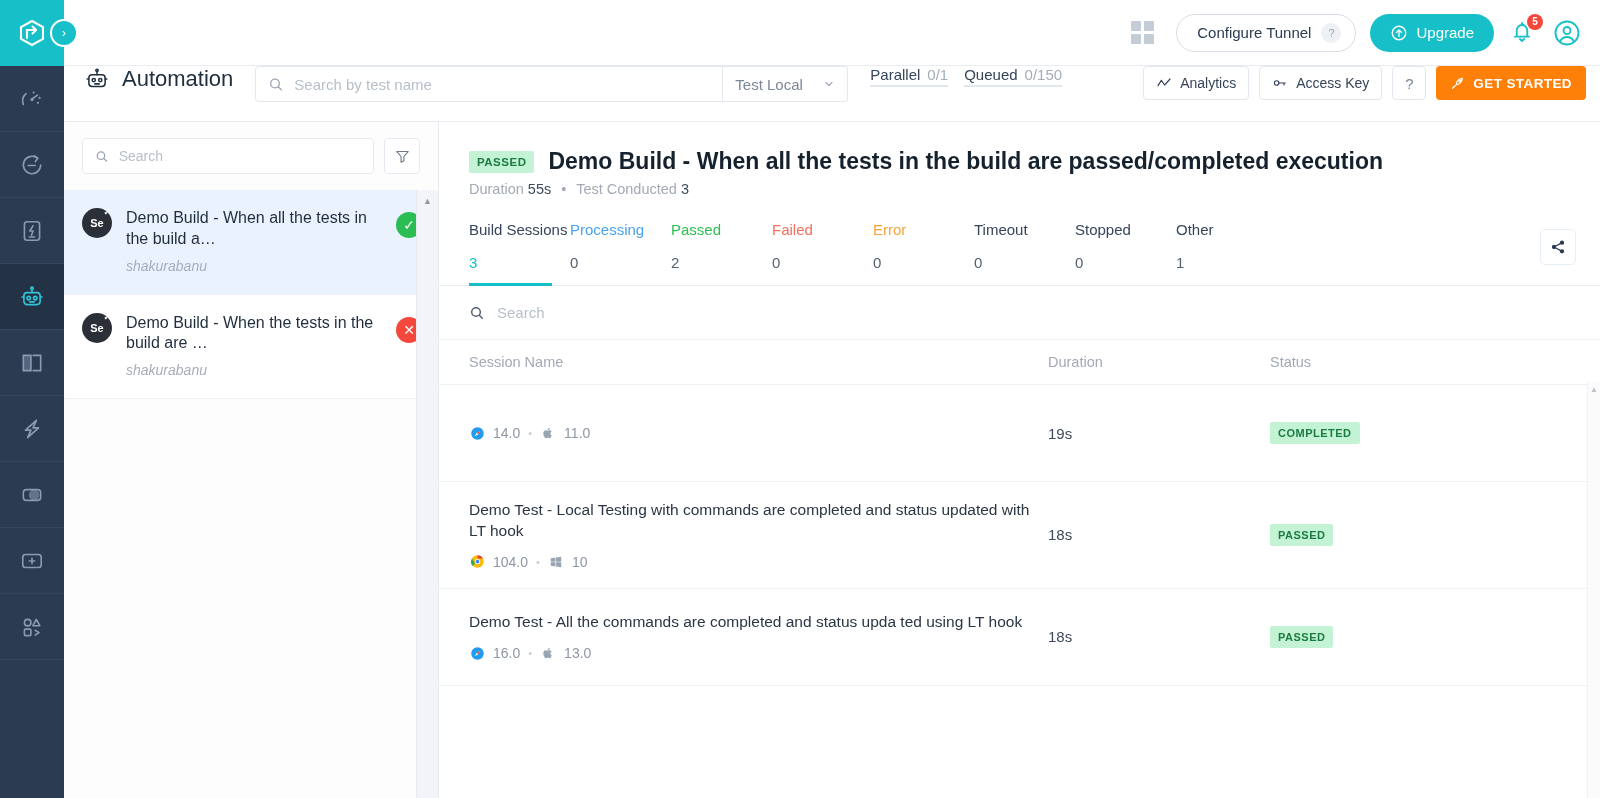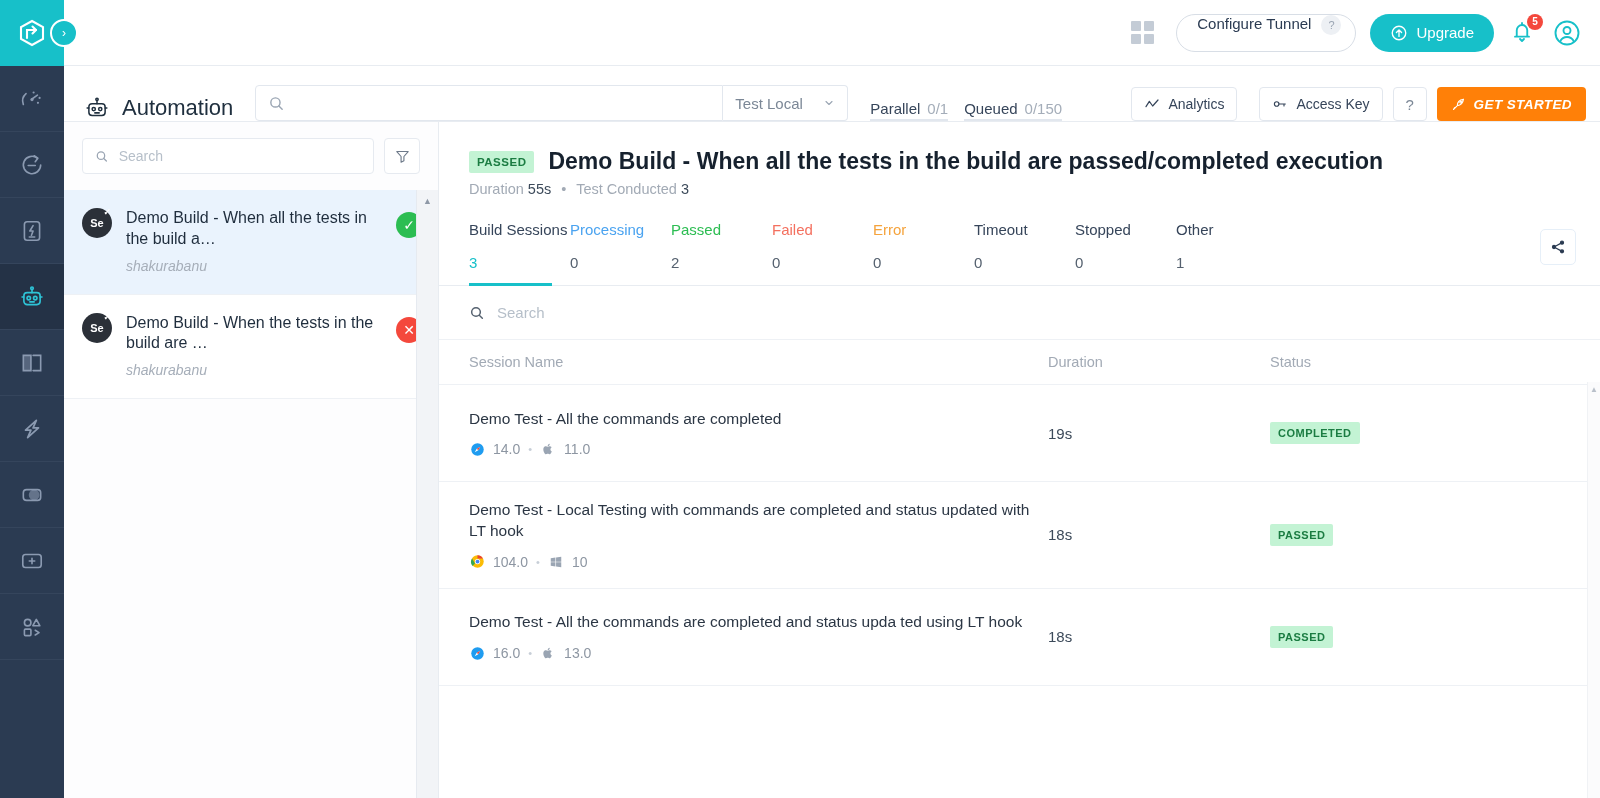--- a/index.html
+++ b/index.html
@@ -47,21 +47,21 @@
   .topbar {
     height: 66px; background: #fff;
     border-bottom: 1px solid #e8ecf1;
     display: flex; align-items: center; justify-content: flex-end;
     padding: 0 18px; gap: 14px;
   }
   .grid-icon { display: grid; grid-template-columns: 1fr 1fr; gap: 3px; margin-right: 8px;}
   .grid-icon i { width: 10px; height: 10px; background: #c4ccd6; display: block; border-radius: 1px; }
   .tunnel-btn {
     height: 38px; border: 1px solid #d8dee6; border-radius: 19px;
-    display: flex; align-items: flex-start; gap: 10px;
+    display: flex; align-items: center; gap: 10px;
     padding: 0 14px 0 20px; font-size: 15px; color: #2b3b52; background: #fff;
   }
   .qmark {
     width: 20px; height: 20px; border-radius: 50%;
     background: #edf0f4; color: #9aa5b3; font-size: 11px;
     display: flex; align-items: center; justify-content: center;
   }
   .upgrade-btn {
     height: 38px; border-radius: 19px; background: #17c0c9; color: #fff;
     display: flex; align-items: center; gap: 8px; padding: 0 20px;
@@ -72,21 +72,21 @@
     position: absolute; top: -4px; right: -5px;
     background: #f4483c; color: #fff; border-radius: 50%;
     min-width: 16px; height: 16px; font-size: 10px; font-weight: 700;
     display: flex; align-items: center; justify-content: center; padding: 0 3px;
   }
   .avatar-btn { width: 30px; height: 30px; color: #17c0c9; }
 
   
   .subbar {
     height: 56px; background: #fff; border-bottom: 1px solid #e8ecf1;
-    display: flex; align-items: flex-end; padding: 0 14px 0 20px; gap: 0;
+    display: flex; align-items: flex-start; padding: 0 14px 0 20px; gap: 0;
   }
   .sec-title { display: flex; align-items: center; gap: 12px; margin-right: 22px; }
   .sec-title .label { font-size: 22px; color: #20303f; font-weight: 400; }
   .sec-title svg { width: 26px; height: 26px; color: #20303f; }
   .search-wrap {
     display: flex; align-items: center; height: 36px;
     border: 1px solid #e2e7ee; border-radius: 4px 0 0 4px;
     width: 468px; padding: 0 12px; gap: 10px; background: #fff;
   }
   .search-wrap input {
@@ -100,32 +100,32 @@
     display: flex; align-items: center; justify-content: space-between;
     padding: 0 12px; font-size: 15px; color: #7b8796;
   }
   .stats { display: flex; align-items: center; gap: 16px; margin-left: 22px; }
   .stat { font-size: 15px; color: #36455a; display: flex; gap: 7px; align-items: baseline;
           border-bottom: 2px solid #e2e7ee; padding-bottom: 2px; }
   .stat .val { color: #a4adb9; }
   .pill-btn {
     height: 34px; border: 1px solid #e2e7ee; border-radius: 4px; background: #fff;
     display: flex; align-items: center; gap: 8px; padding: 0 12px;
-    font-size: 14px; color: #36455a; margin-left: 12px;
+    font-size: 14px; color: #36455a;
   }
   .pill-btn svg { width: 16px; height: 16px; }
   .qbtn {
     width: 34px; height: 34px; border: 1px solid #e2e7ee; border-radius: 4px;
     background: #fff; display: flex; align-items: center; justify-content: center;
     font-size: 15px; color: #7b8796;
   }
   .get-started {
     height: 34px; background: #ff8008; color: #fff; border: none; border-radius: 4px;
     display: flex; align-items: center; gap: 8px; padding: 0 14px;
-    font-size: 13.5px; font-weight: 700; letter-spacing: .4px; font-style: italic;
+    font-size: 13.5px; font-weight: 700; letter-spacing: .4px;
   }
   .subbar-right { margin-left: auto; display: flex; align-items: center; gap: 10px; }
 
   
   .body-split { flex: 1; display: flex; min-height: 0; }
 
   
   .list-panel {
     width: 375px; flex: 0 0 375px; background: #fdfdfe;
     border-right: 1px solid #e8ecf1; display: flex; flex-direction: column;
@@ -388,20 +388,21 @@
             <circle cx="12" cy="4" r="1.1"></circle>
           <path d="M4.5 12 H2.9 M19.5 12 h1.6" stroke-linecap="round"></path>
         </svg>
         <span class="label">Automation</span>
       </div>
       <div class="search-wrap">
         <svg width="17" height="17" viewBox="0 0 24 24" fill="none" stroke="#9aa5b3" stroke-width="2">
           <circle cx="10.5" cy="10.5" r="6.5"></circle>
             <path d="M15.4 15.4 L20 20" stroke-linecap="round"></path>
         </svg>
+        <input type="text" placeholder="Search by test name" style="">
       </div>
       <div class="dd-wrap">
         <span>Test Local</span>
         <svg width="12" height="12" viewBox="0 0 24 24" fill="none" stroke="#9aa5b3" stroke-width="2.2">
           <path d="M6 9 L12 15 L18 9" stroke-linecap="round" stroke-linejoin="round"></path>
         </svg>
       </div>
       <div class="stats">
         <div class="stat">
           <span>Parallel</span>
@@ -560,21 +561,20 @@
         <div class="tbl-head">
           <div class="col-name">Session Name</div>
           <div class="col-dur">Duration</div>
           <div class="col-status">Status</div>
         </div>
 
         <div class="tbl-rows">
 
           <div class="row">
             <div class="col-name">
-              <div class="sess-name">Demo Test - All the commands are completed</div>
               <div class="env">
                 <span class="ic">
                   <svg width="15" height="15" viewBox="0 0 24 24">
                     <circle cx="12" cy="12" r="10" fill="#1f9cf0"></circle>
                     <path d="M16.5 7.5 L10.8 10.8 L7.5 16.5 L13.2 13.2 z" fill="#fff"></path>
                     <path d="M16.5 7.5 L13.2 13.2 L10.8 10.8 z" fill="#f44336"></path>
                   </svg>
                 </span>
                 <span>14.0</span>
                 <span class="dot">•</span>

